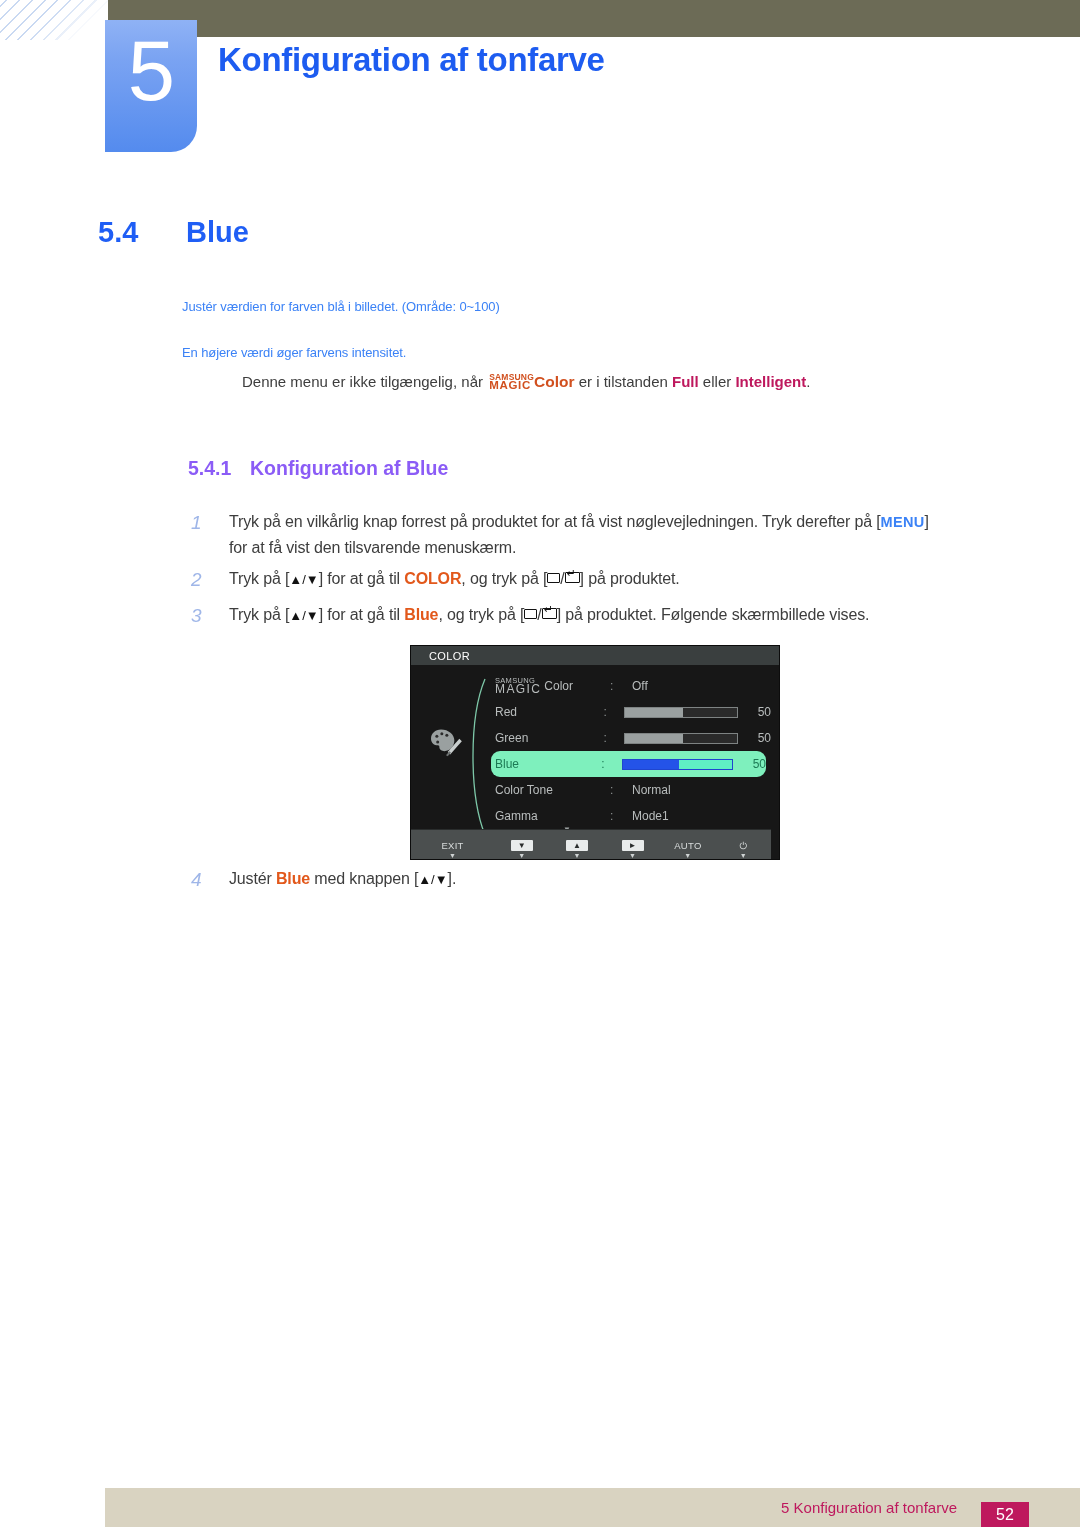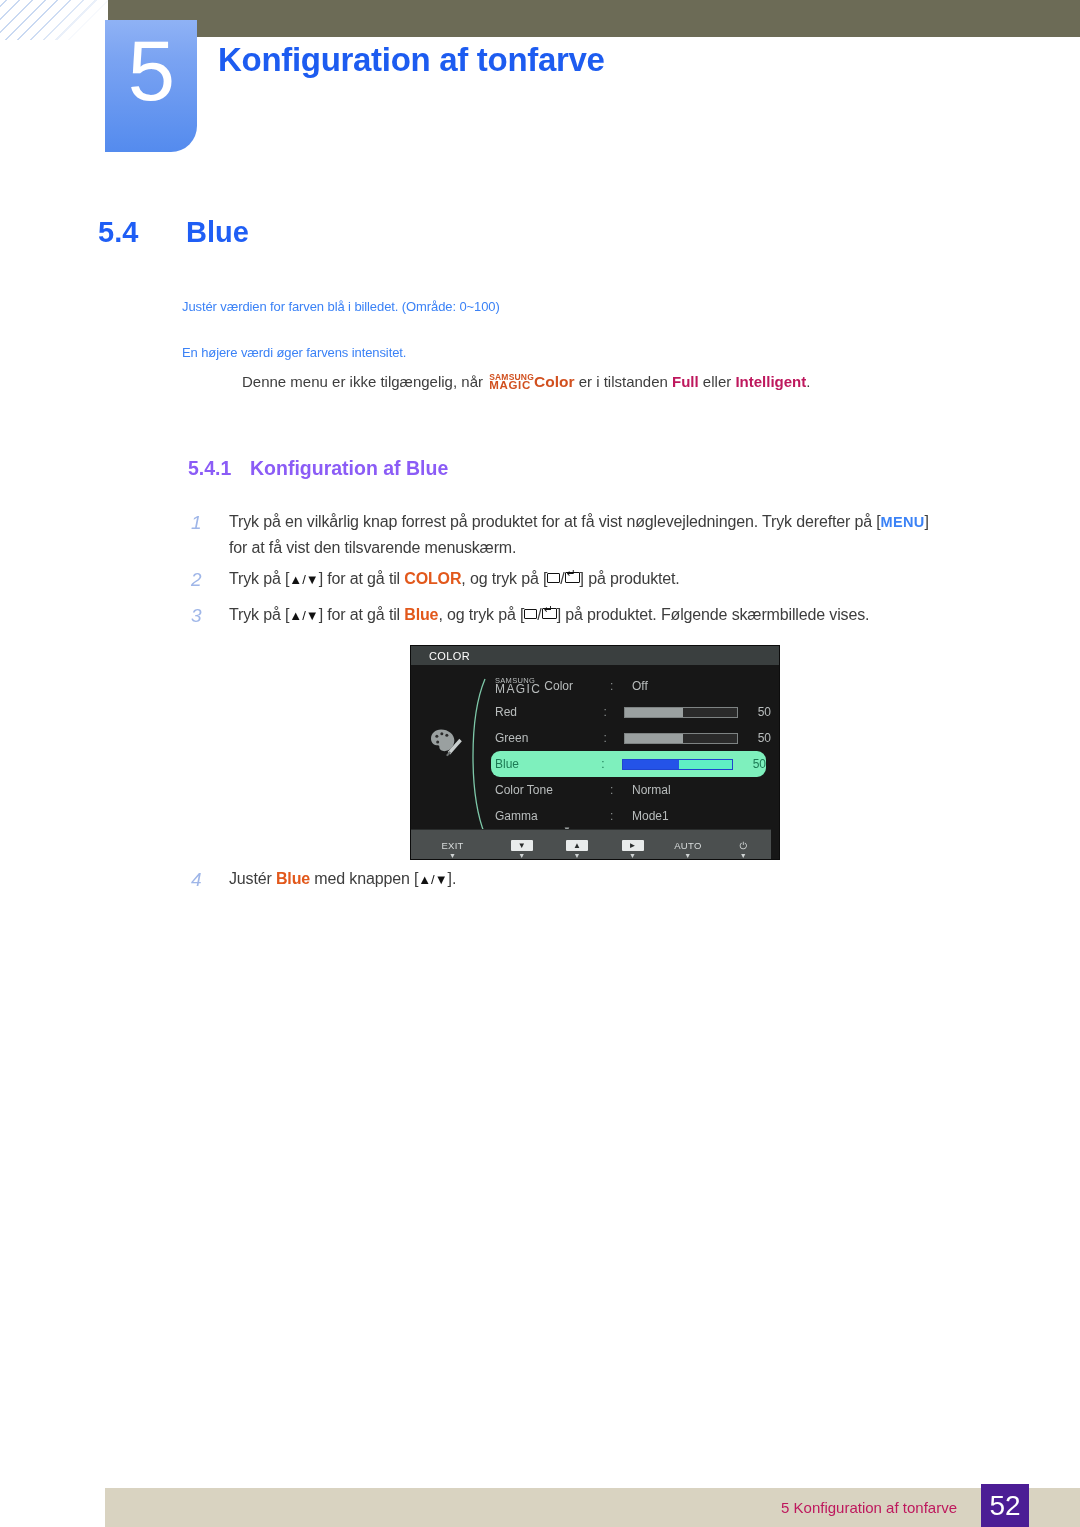--- a/index.html
+++ b/index.html
@@ -231,23 +231,23 @@
   .footer-bar {
     position:absolute; left:105px; bottom:0; right:0; height:39px;
     background:#d9d3c1;
   }
   .footer-text {
     position:absolute; right:123px; bottom:11px;
     color:#be185d; font-size:15px;
   }
   .footer-page {
     position:absolute; right:51px; bottom:0;
-    width:48px; height:43px;
-    background:#4c1d95;
-    color:#ffffff; font-size:28px;
+    width:48px; height:25px;
+    background:#be185d;
+    color:#ffffff; font-size:16px;
     display:flex; align-items:center; justify-content:center;
   }
 </style>
 </head>
 <body>
 
 <div class="hatch"></div>
 <div class="header-bar"></div>
 
 <div class="chapter-tab">

